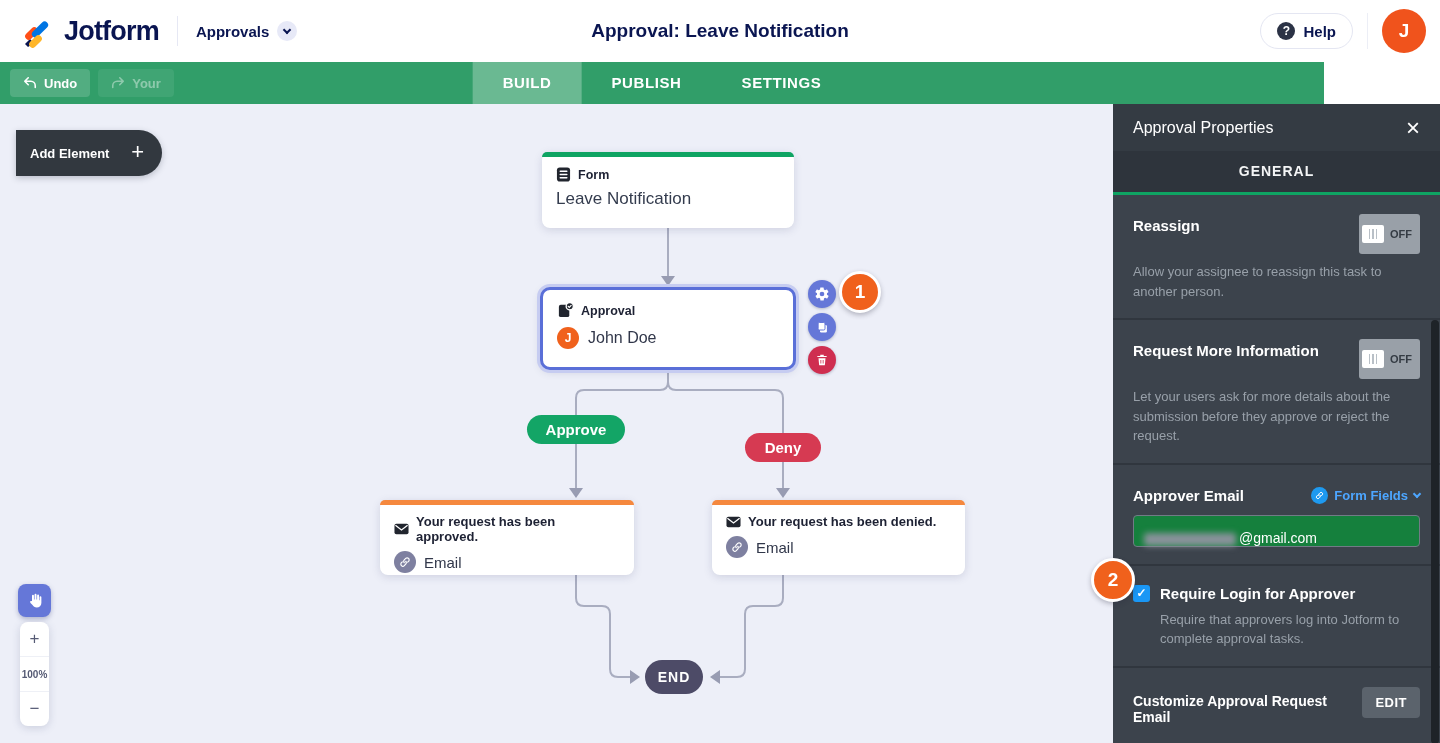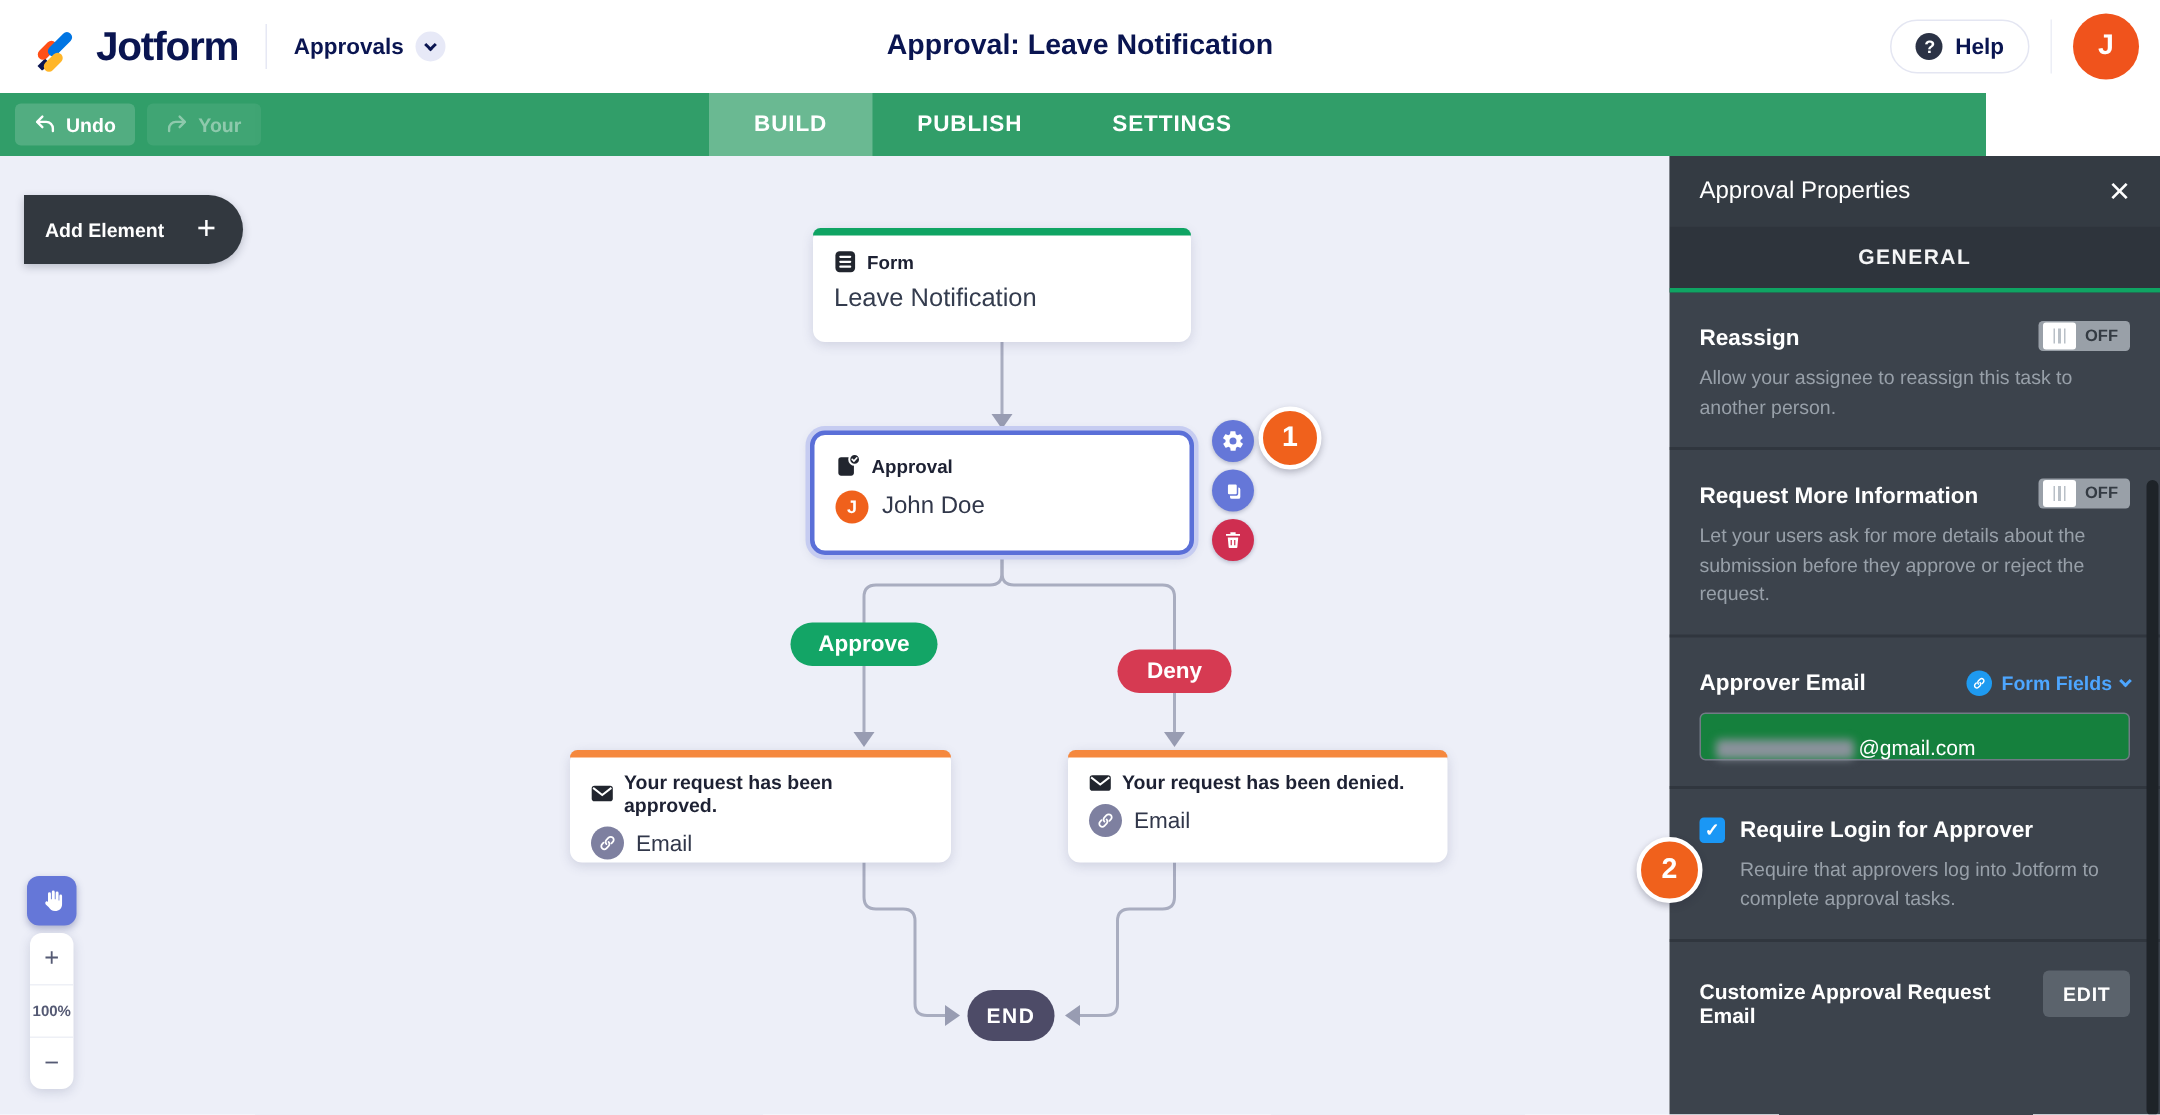--- a/index.html
+++ b/index.html
@@ -90,21 +90,21 @@
   .close-x { color:#fff; font-size:24px; line-height:1; cursor:pointer; font-weight:400; }
   .props-tabs { height:44px; background:#2e343c; display:flex; }
   .ptab { flex:1; text-align:center; line-height:41px; font-size:14px; letter-spacing:1px; color:#747c85; cursor:pointer; font-weight:600; }
   .ptab.active { color:#f4f5f6; border-bottom:3px solid #0fa463; }
 
   .prop-section { padding:19px 20px 17px 20px; border-bottom:2px solid #30363e; }
   .sec-head { display:flex; align-items:flex-start; justify-content:space-between; }
   .sec-label { font-size:15px; font-weight:700; color:#fff; padding-top:3px; }
   .sec-desc { font-size:13px; color:#98a0a9; line-height:1.5; margin-top:8px; }
 
-  .toggle { display:flex; align-items:center; gap:6px; width:61px; height:20px; background:#99a0a8; border-radius:3px; padding:3px; cursor:pointer; flex:none; }
+  .toggle { display:flex; align-items:center; gap:6px; width:61px; height:40px; background:#99a0a8; border-radius:3px; padding:3px; cursor:pointer; flex:none; }
   .knob { width:22px; height:18px; background:#fff; border-radius:2px; display:flex; align-items:center; justify-content:center; gap:2px; }
   .knob i { display:block; width:1.5px; height:10px; background:#b9c0c7; }
   .toggle-text { font-size:11px; font-weight:700; color:#343b43; }
 
   .ff-link { display:flex; align-items:center; gap:6px; cursor:pointer; padding-top:3px; }
   .ff-circle { width:17px; height:17px; border-radius:50%; background:#1e9af0; display:flex; align-items:center; justify-content:center; }
   .ff-text { font-size:13px; font-weight:700; color:#4da6ff; }
   .chev-blue { width:6px; height:6px; border-right:2px solid #4da6ff; border-bottom:2px solid #4da6ff; transform:rotate(45deg); margin-top:-3px; }
 
   .email-input { margin-top:11px; height:32px; background:#15803d; border:1px solid #727b86; border-radius:4px; display:flex; align-items:flex-end; padding:0 10px; color:#fff; font-size:14px; cursor:text; }

